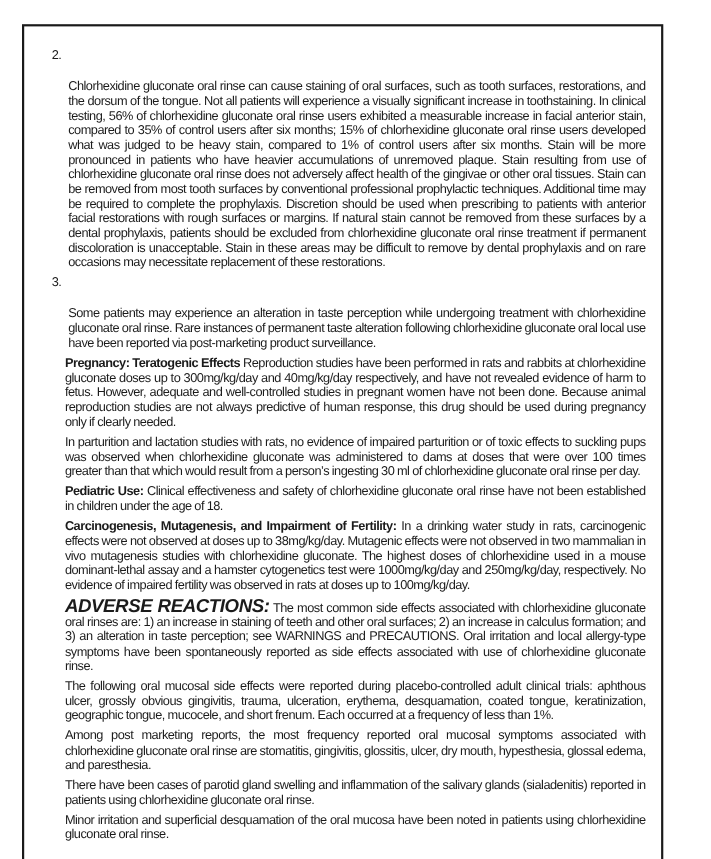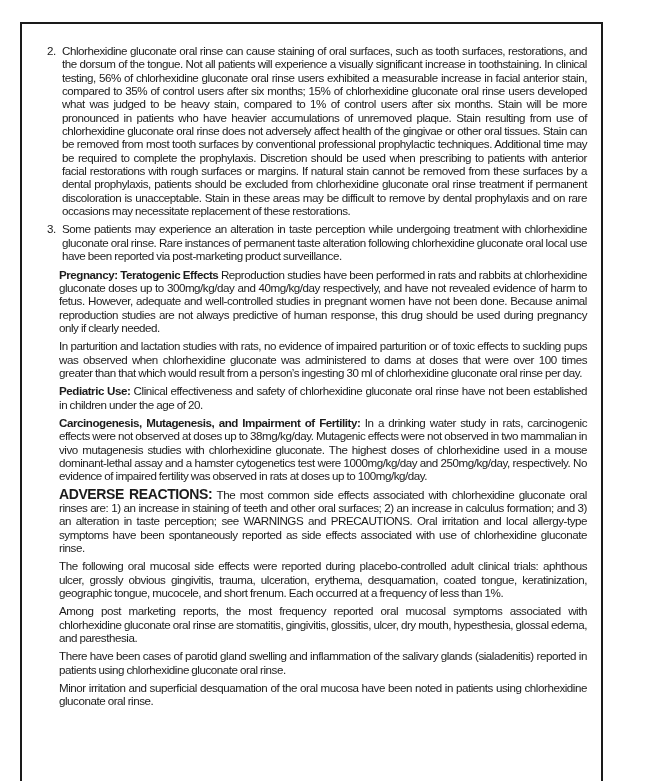--- a/index.html
+++ b/index.html
@@ -10,23 +10,23 @@
   }
   .content {
     position:absolute; left:47px; top:44px; width:540px;
     font-family:"Liberation Sans", sans-serif;
     font-size:11.6px; line-height:13.35px; color:#1b1b1b;
     letter-spacing:-0.45px; word-spacing:-0.3px;
   }
   .content p { margin:0 0 5px 12px; text-align:justify; text-align-last:left; }
   .num-item { display:flex; margin-bottom:5px; }
   .num { width:15px; flex:none; }
-  .num-text { flex:1; text-align:justify; }
+  .num-text { flex:1; text-align:justify;margin-top:28px; }
   b { font-weight:bold; }
-  .big { font-size:14px; letter-spacing:-0.4px; }
+  .big { font-size:17px; letter-spacing:-0.4px;font-style:italic; }
 </style>
 </head>
 <body>
 
 <div class="box"></div>
 
 <div class="content">
   <div class="num-item">
     <span class="num">2.</span>
     <span class="num-text">Chlorhexidine gluconate oral rinse can cause staining of oral surfaces, such as tooth surfaces, restorations, and the dorsum of the tongue. Not all patients will experience a visually significant increase in toothstaining. In clinical testing, 56% of chlorhexidine gluconate oral rinse users exhibited a measurable increase in facial anterior stain, compared to 35% of control users after six months; 15% of chlorhexidine gluconate oral rinse users developed what was judged to be heavy stain, compared to 1% of control users after six months. Stain will be more pronounced in patients who have heavier accumulations of unremoved plaque. Stain resulting from use of chlorhexidine gluconate oral rinse does not adversely affect health of the gingivae or other oral tissues. Stain can be removed from most tooth surfaces by conventional professional prophylactic techniques. Additional time may be required to complete the prophylaxis. Discretion should be used when prescribing to patients with anterior facial restorations with rough surfaces or margins. If natural stain cannot be removed from these surfaces by a dental prophylaxis, patients should be excluded from chlorhexidine gluconate oral rinse treatment if permanent discoloration is unacceptable. Stain in these areas may be difficult to remove by dental prophylaxis and on rare occasions may necessitate replacement of these restorations.</span>
@@ -34,21 +34,21 @@
   <div class="num-item">
     <span class="num">3.</span>
     <span class="num-text">Some patients may experience an alteration in taste perception while undergoing treatment with chlorhexidine gluconate oral rinse. Rare instances of permanent taste alteration following chlorhexidine gluconate oral local use have been reported via post-marketing product surveillance.</span>
   </div>
 
   <p><b>Pregnancy: Teratogenic Effects</b><span> Reproduction studies have been performed in rats and rabbits at chlorhexidine gluconate doses up to 300mg/kg/day and 40mg/kg/day respectively, and have not revealed evidence of harm to fetus. However, adequate and well-controlled studies in pregnant women have not been done. Because animal reproduction studies are not always predictive of human response, this drug should be used during pregnancy only if clearly needed.</span></p>
 
 
   <p><span>In parturition and lactation studies with rats, no evidence of impaired parturition or of toxic effects to suckling pups was observed when chlorhexidine gluconate was administered to dams at doses that were over 100 times greater than that which would result from a person’s ingesting 30 ml of chlorhexidine gluconate oral rinse per day.</span></p>
 
-  <p><b>Pediatric Use:</b><span> Clinical effectiveness and safety of chlorhexidine gluconate oral rinse have not been established in children under the age of 20.</span></p>
+  <p><b>Pediatric Use:</b><span> Clinical effectiveness and safety of chlorhexidine gluconate oral rinse have not been established in children under the age of 18.</span></p>
 
   <p><b>Carcinogenesis, Mutagenesis, and Impairment of Fertility:</b><span> In a drinking water study in rats, carcinogenic effects were not observed at doses up to 38mg/kg/day. Mutagenic effects were not observed in two mammalian in vivo mutagenesis studies with chlorhexidine gluconate. The highest doses of chlorhexidine used in a mouse dominant-lethal assay and a hamster cytogenetics test were 1000mg/kg/day and 250mg/kg/day, respectively. No evidence of impaired fertility was observed in rats at doses up to 100mg/kg/day.</span></p>
 
   <p><b class="big">ADVERSE REACTIONS:</b><span> The most common side effects associated with chlorhexidine gluconate oral rinses are: 1) an increase in staining of teeth and other oral surfaces; 2) an increase in calculus formation; and 3) an alteration in taste perception; see WARNINGS and PRECAUTIONS. Oral irritation and local allergy-type symptoms have been spontaneously reported as side effects associated with use of chlorhexidine gluconate rinse.</span></p>
 
   <p><span>The following oral mucosal side effects were reported during placebo-controlled adult clinical trials: aphthous ulcer, grossly obvious gingivitis, trauma, ulceration, erythema, desquamation, coated tongue, keratinization, geographic tongue, mucocele, and short frenum. Each occurred at a frequency of less than 1%.</span></p>
 
   <p><span>Among post marketing reports, the most frequency reported oral mucosal symptoms associated with chlorhexidine gluconate oral rinse are stomatitis, gingivitis, glossitis, ulcer, dry mouth, hypesthesia, glossal edema, and paresthesia.</span></p>
 
   <p><span>There have been cases of parotid gland swelling and inflammation of the salivary glands (sialadenitis) reported in patients using chlorhexidine gluconate oral rinse.</span></p>

